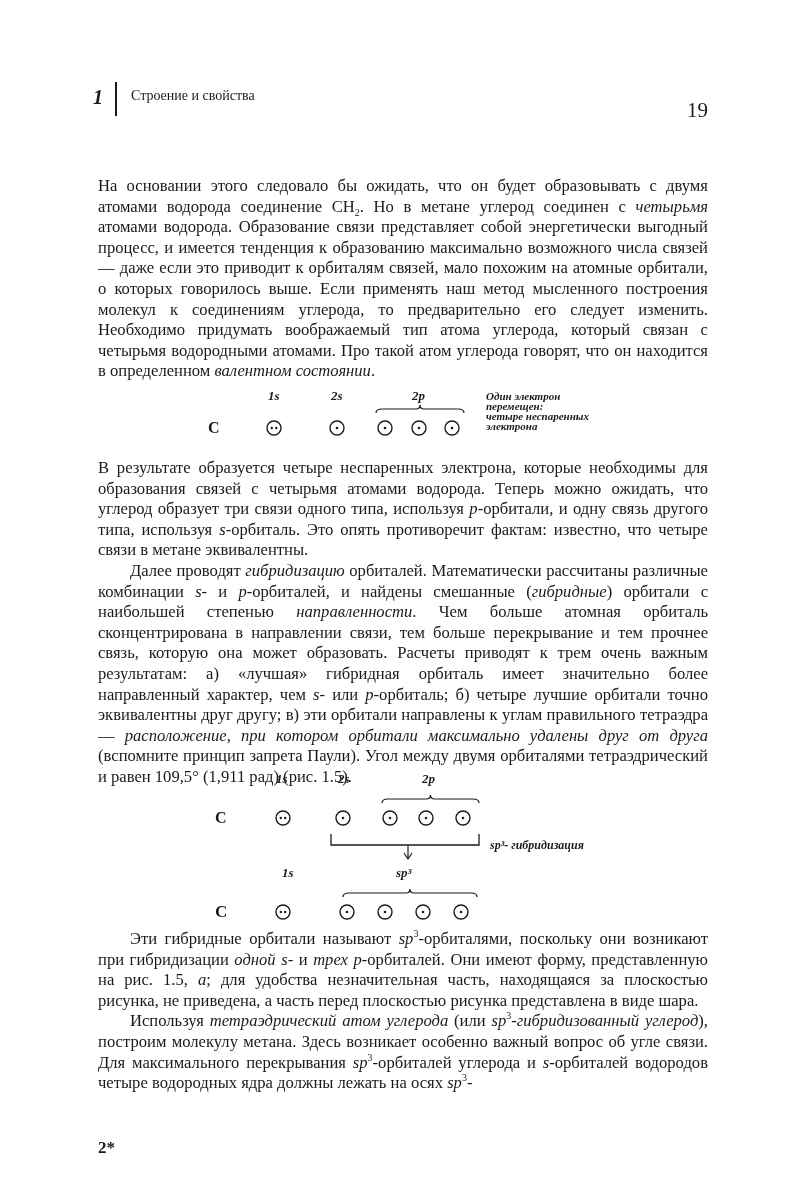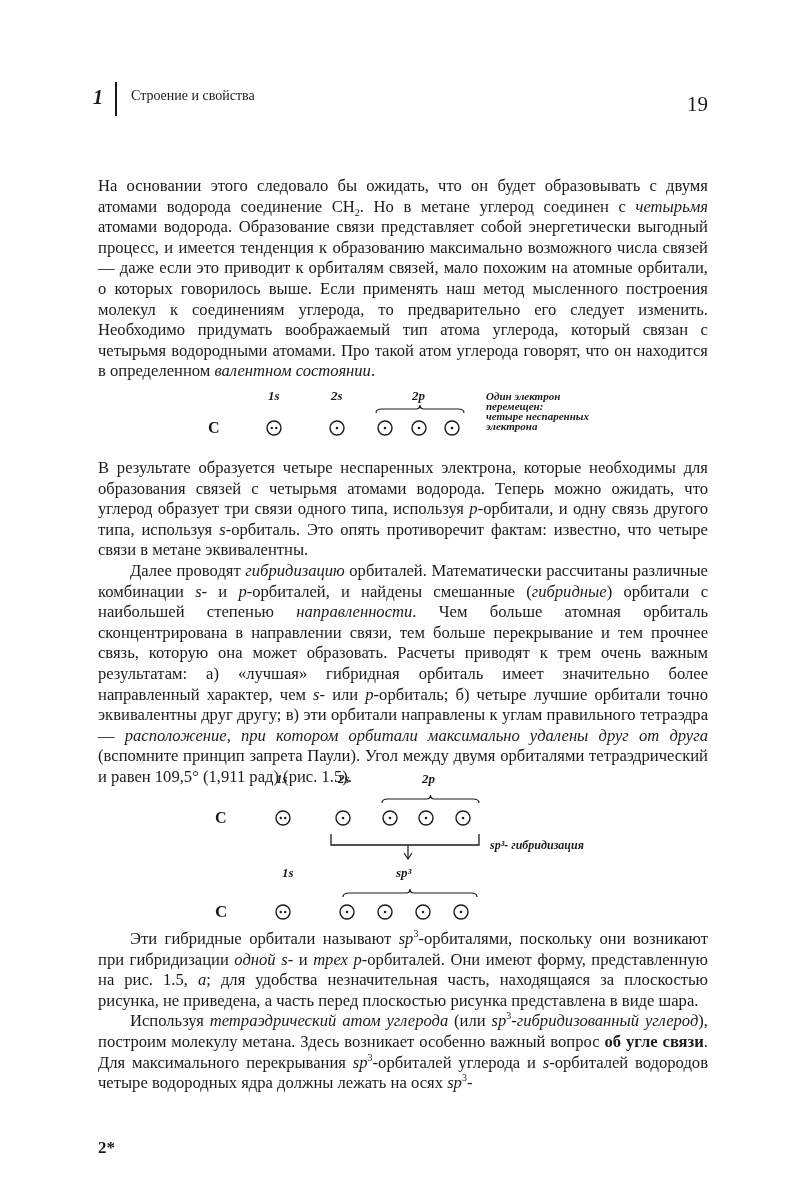--- a/index.html
+++ b/index.html
@@ -2,26 +2,26 @@
 <html><head>
 <meta charset="utf-8">
 <style>
   html, body { margin:0; padding:0; background:#ffffff; }
   body { width:793px; height:1200px; position:relative; overflow:hidden; color:#1a1a1a;
          font-family:"Liberation Serif", "DejaVu Serif", serif; }
   .header { position:absolute; left:93px; top:80px; width:615px; height:40px; }
   .chap-num { position:absolute; left:0; top:6px; font-style:italic; font-weight:bold; font-size:20px; }
   .chap-bar { position:absolute; left:22px; top:2px; width:2px; height:34px; background:#1a1a1a; }
   .chap-title { position:absolute; left:38px; top:8px; font-size:14px; }
-  .page-num { position:absolute; right:0; top:12px; font-size:21px; }
+  .page-num { position:absolute; right:0; top:18px; font-size:21px; }
   .text { position:absolute; left:98px; width:610px; font-size:16.6px; line-height:20.6px; text-align:justify; }
   .text p { margin:0; }
   .text p.ind { text-indent:32px; }
   .it { font-style:italic; }
-  .bd { font-weight:bold;margin-top:20px; }
+  .bd { font-weight:normal;margin-top:20px; }
   sup { font-size:10px; line-height:0; }
   sub { font-size:10px; line-height:0; }
   .fig { position:absolute; }
   .fig svg { display:block; }
   .footer-sig { position:absolute; left:98px; top:1138px; font-weight:bold; font-size:17px; }
 </style>
 </head>
 <body>
 
 <div class="header">

